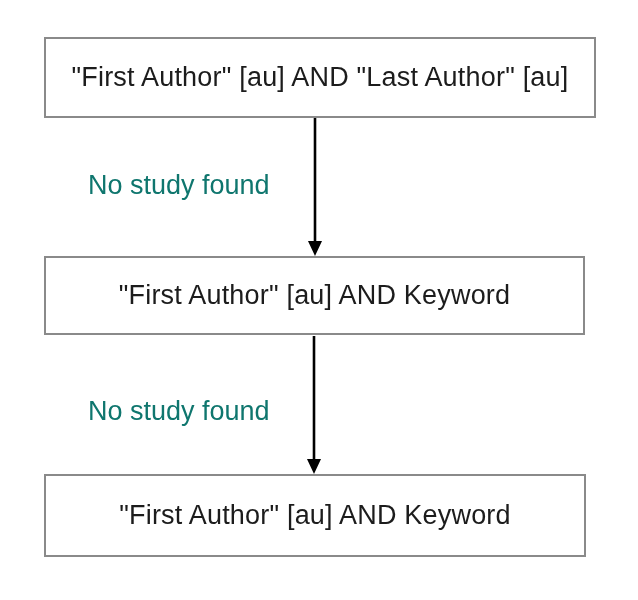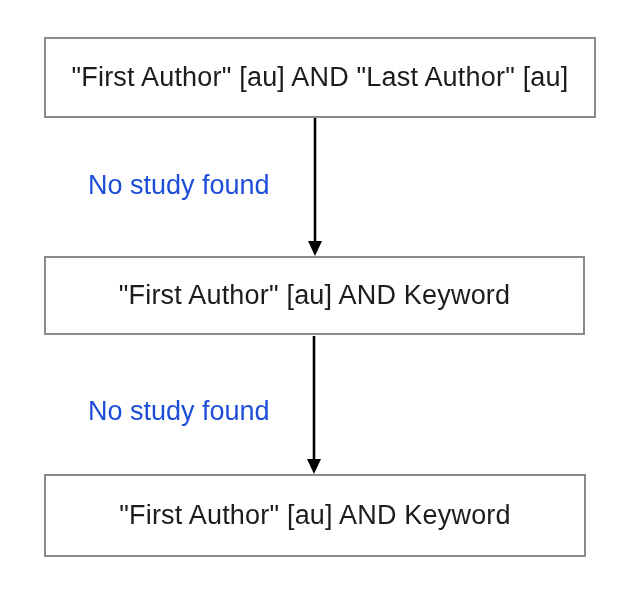--- a/index.html
+++ b/index.html
@@ -28,21 +28,21 @@
     color: #1c1c1c;
     letter-spacing: 0.2px;
   }
   .box-1 { left: 44px; top: 37px;  width: 552px; height: 81px; }
   .box-2 { left: 44px; top: 256px; width: 541px; height: 79px; }
   .box-3 { left: 44px; top: 474px; width: 542px; height: 83px; }
   .arrow-label {
     position: absolute;
     left: 88px;
     font-size: 27px;
-    color: #1d4ed8;
+    color: #0f766e;
     white-space: nowrap;
   }
   .label-1 { top: 170px; }
   .label-2 { top: 396px; }
   .arrow-layer {
     position: absolute;
     left: 0;
     top: 0;
     width: 638px;
     height: 600px;

